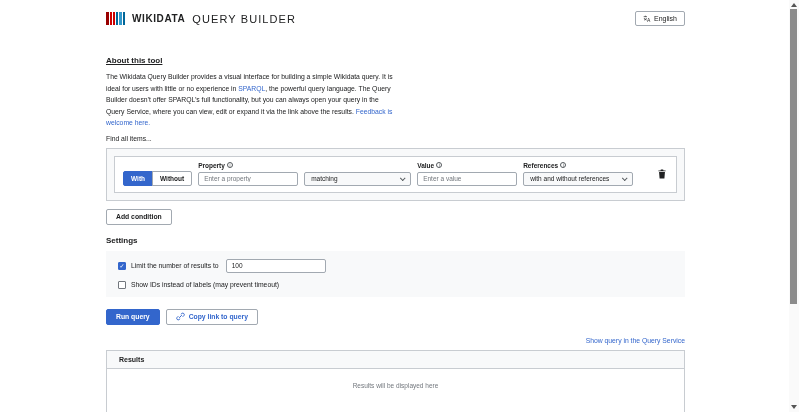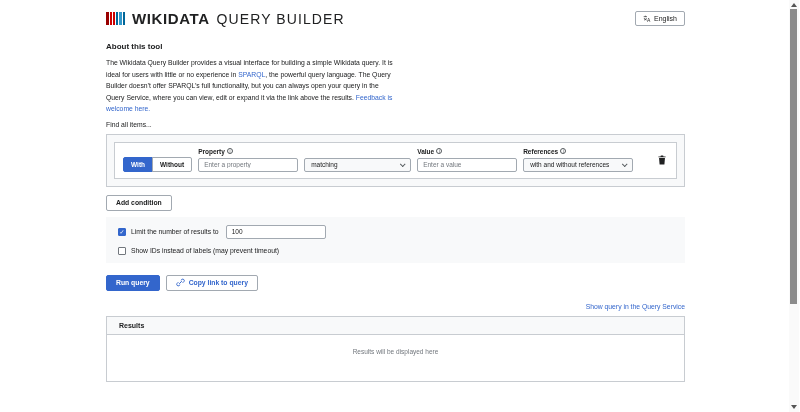--- a/index.html
+++ b/index.html
@@ -8,27 +8,27 @@
   .page { position:relative; width:800px; height:412px; overflow:hidden; background:#fff; }
   .container { position:absolute; left:106px; top:0; width:579px; }
 
   
   .hdr { margin-top:10px; height:17px; display:flex; align-items:center; justify-content:space-between; }
   .brand { display:flex; align-items:center; gap:7px; }
   .logo-bars { display:flex; align-items:center; gap:1px; height:13px; }
   .logo-bars i { display:block; height:13px; }
   .b1{width:3px;background:#990000;} .b2{width:2px;background:#cc0000;} .b3{width:2px;background:#cc0000;}
   .b4{width:2px;background:#006699;} .b5{width:3px;background:#3399cc;} .b6{width:2px;background:#006699;}
-  .brand-bold { font-size:15px; font-weight:bold; letter-spacing:0.6px; }
-  .brand-rest { font-size:14px; font-weight:normal; letter-spacing:1.1px; }
+  .brand-bold { font-size:10px; font-weight:bold; letter-spacing:0.6px; }
+  .brand-rest { font-size:11px; font-weight:normal; letter-spacing:1.1px; }
   .lang-btn { display:flex; align-items:center; gap:3px; background:#fff; border:1px solid #a2a9b1; border-radius:2px; height:15px; padding:0 7px; font-family:inherit; font-size:7px; color:#202122; cursor:pointer; }
 
   
   h2 { font-size:8px; font-weight:bold; color:#202122; }
-  .h-about { margin-top:15px; }
+  .h-about { margin-top:29px;text-decoration:underline; }
   .about-p { margin-top:6px; width:292px; font-size:6.8px; line-height:11.6px; color:#202122; }
   a.lnk { color:#3366cc; text-decoration:none; cursor:pointer; }
 
   .h-query { margin-top:20px; }
   .find-all { margin-top:6px; font-size:6.8px; color:#202122; }
 
   
   .cond-group { margin-top:6px; width:579px; background:#f8f9fa; border:1px solid #c8ccd1; padding:7px; }
   .cond-card { background:#fff; border:1px solid #c8ccd1; display:flex; align-items:flex-end; gap:6px; padding:5px 8px 6px 8px; }
   .fld { display:flex; flex-direction:column; }
@@ -149,20 +149,21 @@
         <button class="trash-btn">
           <svg width="8" height="10" viewBox="0 0 10 12">
               <path fill="#202122" d="M3.6 0.5h2.8l.5 1h2.6v1.2H0.5V1.5h2.6zM1.3 3.5h7.4L8 11.5H2z"></path>
             </svg>
         </button>
       </div>
     </div>
 
     <button class="btn btn-neutral add-cond">Add condition</button>
 
+    <h2 class="h-settings">Settings</h2>
     <div class="settings-box">
       <div class="chk-row">
         <span class="chk checked">✓</span>
         <span>Limit the number of results to</span>
         <input class="limit-input" value="100" style="">
       </div>
       <div class="chk-row">
         <span class="chk"></span>
         <span>Show IDs instead of labels (may prevent timeout)</span>
       </div>

